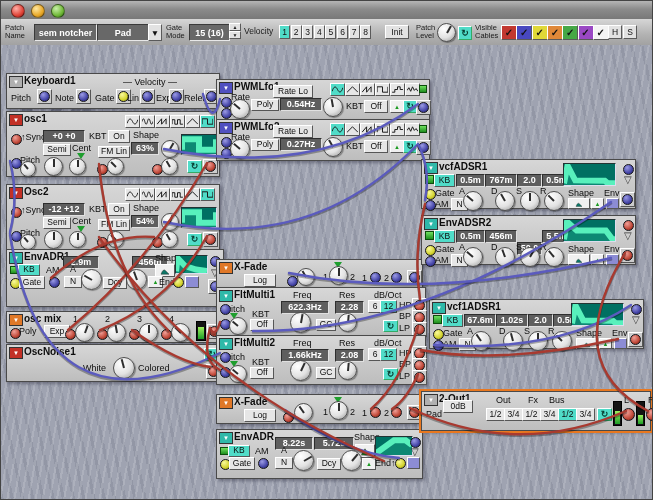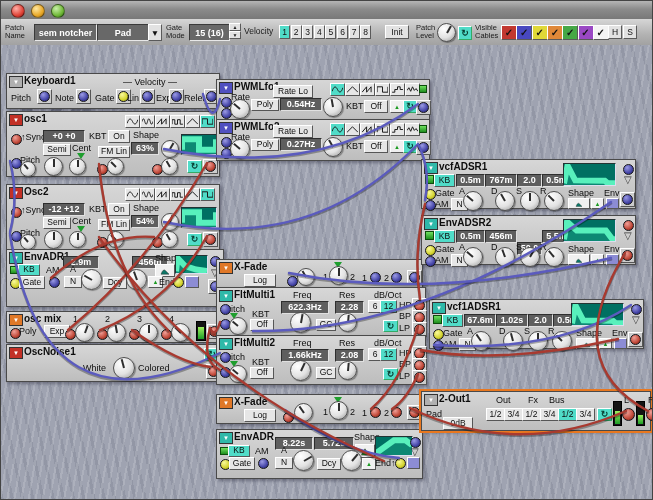--- a/index.html
+++ b/index.html
@@ -845,21 +845,21 @@
             <div class="jack red"></div>
           </div>
         </div>
         <div class="module selected" style="left: 420px; top: 346px; width: 228px; height: 38px;">
           <div class="tribtn" style="background: rgb(176, 176, 176);">▼</div>
           <span class="mtitle">2-Out1</span>
           <div class="lbl" style="left: 74px; top: 4px;">Out</div>
           <div class="lbl" style="left: 106px; top: 4px;">Fx</div>
           <div class="lbl" style="left: 127px; top: 4px;">Bus</div>
           <div class="lbl" style="left: 4px; top: 18px;">Pad</div>
-          <div class="btn" style="left: 21px; top: 25px; width: 28px; height: 11px; line-height: 10px;">0dB</div>
+          <div class="btn" style="left: 21px; top: 8px; width: 28px; height: 11px; line-height: 10px;">0dB</div>
           <div class="btn" style="left: 64px; top: 16px; width: 17px; height: 11px; line-height: 10px;">1/2</div>
           <div class="btn" style="left: 82px; top: 16px; width: 17px; height: 11px; line-height: 10px;">3/4</div>
           <div class="btn" style="left: 100px; top: 16px; width: 17px; height: 11px; line-height: 10px;">1/2</div>
           <div class="btn" style="left: 118px; top: 16px; width: 17px; height: 11px; line-height: 10px;">3/4</div>
           <div class="btn sel" style="left: 136px; top: 16px; width: 17px; height: 11px; line-height: 10px;">1/2</div>
           <div class="btn" style="left: 154px; top: 16px; width: 17px; height: 11px; line-height: 10px;">3/4</div>
           <div class="pwr" style="left: 175px; top: 16px; width: 13px; height: 11px;">↻</div>
           <div class="meter" style="left: 191px; top: 9px; width: 7px; height: 23px;">
             <i style="height: 55%;"></i>
           </div>

